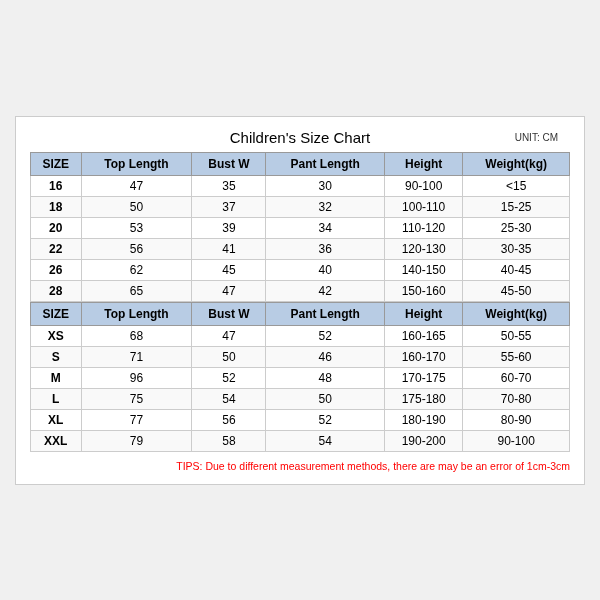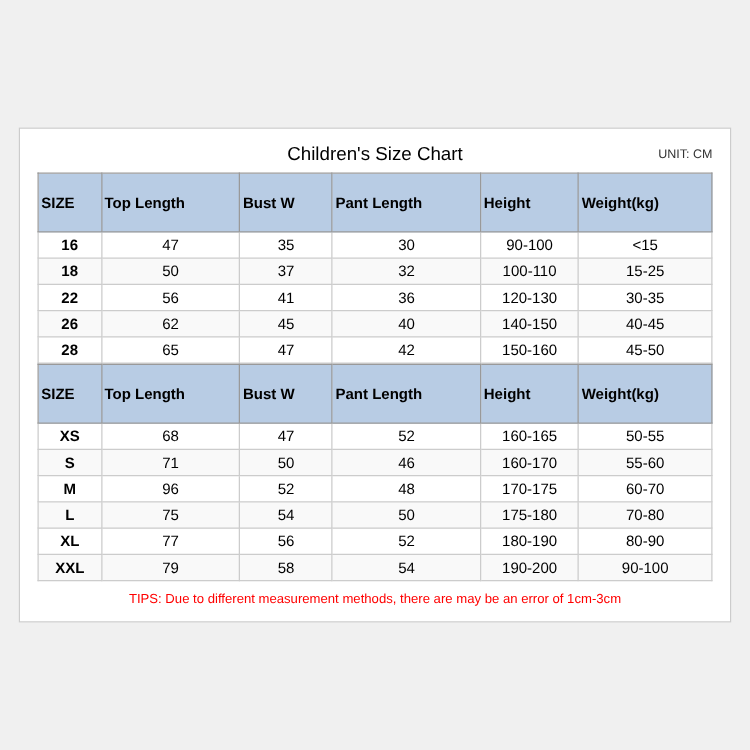--- a/index.html
+++ b/index.html
@@ -25,34 +25,34 @@
       position: relative;
       margin-bottom: 6px;
     }
     .section-title {
       font-size: 15px;
       font-weight: normal;
       text-align: center;
     }
     .unit-label {
       position: absolute;
-      right: 0;
+      right: 12px;
       font-size: 10px;
       color: #333;
     }
     table {
       width: 100%;
       border-collapse: collapse;
       font-size: 12px;
     }
     th {
       background-color: #b8cce4;
       border: 1px solid #999;
-      padding: 16px 2px;
-      text-align: left;
+      padding: 4px 2px;
+      text-align: center;
       font-weight: bold;
       font-size: 12px;
     }
     td {
       border: 1px solid #ccc;
       padding: 3px 2px;
       text-align: center;
       font-size: 12px;
     }
     tr:nth-child(even) td {
@@ -62,21 +62,21 @@
       background-color: #fff;
     }
     td:first-child {
       font-weight: bold;
       margin-left: 43px;
     }
     .tips {
       margin-top: 8px;
       font-size: 10.5px;
       color: red;
-      text-align: center;
+      text-align: right;
     }
     .adult-title-row {
       margin-top: 10px;
       margin-bottom: 6px;
     }
   </style>
 </head>
 <body>
 
 <div class="card">
@@ -108,20 +108,28 @@
         </tr>
         <tr>
           <td>18</td>
           <td>50</td>
           <td>37</td>
           <td>32</td>
           <td>100-110</td>
           <td>15-25</td>
         </tr>
         <tr>
+          <td>20</td>
+          <td>53</td>
+          <td>39</td>
+          <td>34</td>
+          <td>110-120</td>
+          <td>25-30</td>
+        </tr>
+        <tr>
           <td>22</td>
           <td>56</td>
           <td>41</td>
           <td>36</td>
           <td>120-130</td>
           <td>30-35</td>
         </tr>
         <tr>
           <td>26</td>
           <td>62</td>

